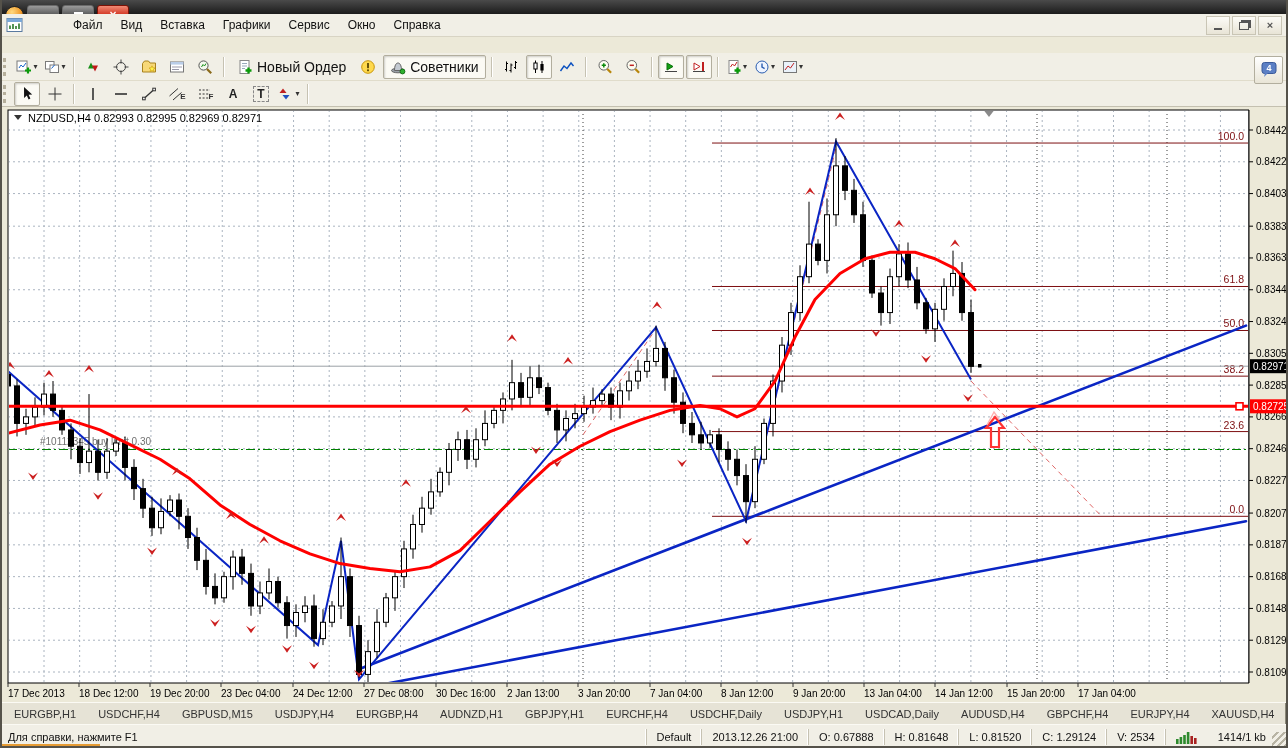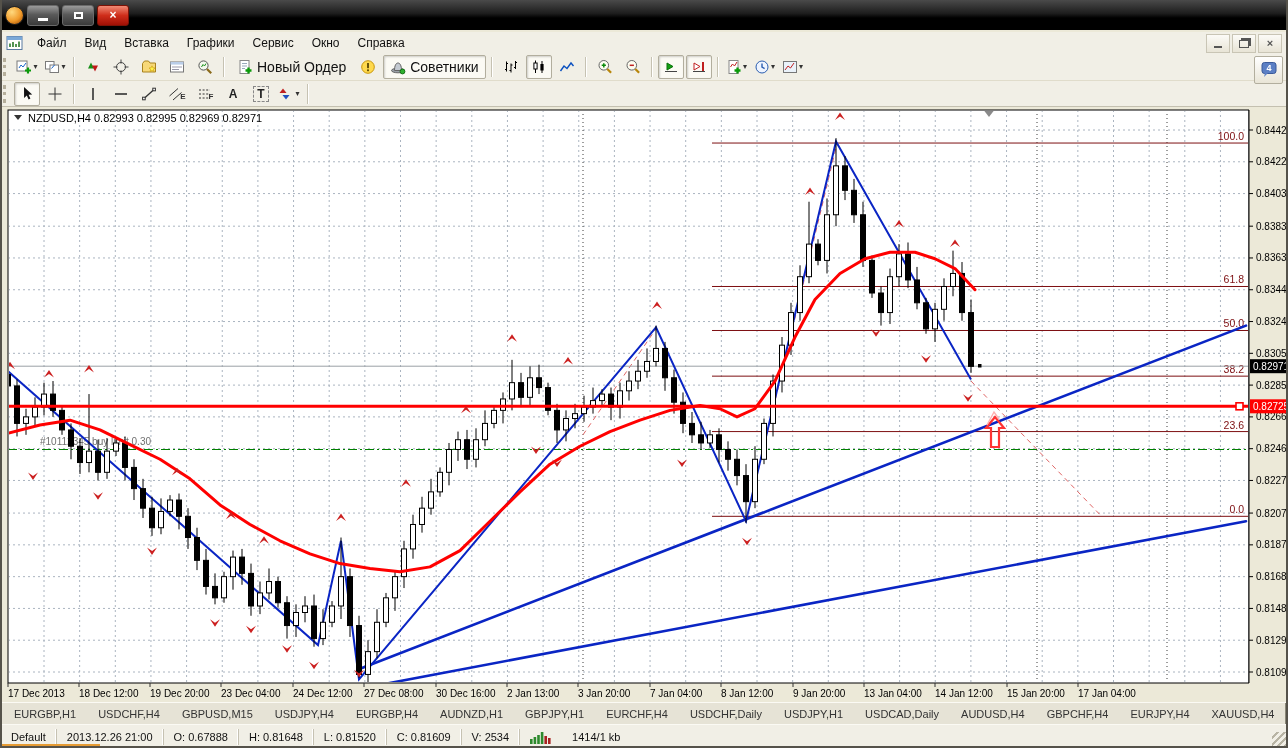--- a/index.html
+++ b/index.html
@@ -13,22 +13,22 @@
   .logo{width:17px;height:17px;border-radius:50%;flex:0 0 auto;
     background:radial-gradient(circle at 35% 30%,#ffd97e,#f09a2a 55%,#a35208 90%);border:1px solid #222;}
   .titlebar .title{color:#fff;font-weight:bold;font-size:12px;margin-left:7px;flex:1;white-space:nowrap;overflow:hidden;}
   .winbtn{width:30px;height:19px;margin-left:3px;border-radius:3px;display:flex;align-items:center;justify-content:center;
     color:#fff;border:1px solid #6a6a6a;background:linear-gradient(#9a9a9a,#5a5a5a 45%,#3a3a3a);font-size:12px;font-weight:bold;flex:0 0 auto;}
   .winbtn.close{background:linear-gradient(#f08a74,#cf2d1a 50%,#a01005);border-color:#7c1206;}
   .g-min{width:10px;height:3px;background:#fff;margin-top:8px;}
   .g-max{width:9px;height:7px;border:2px solid #fff;box-sizing:border-box;}
 
   
-  .menubar{position:absolute;left:0;top:32px;width:100%;height:23px;box-sizing:border-box;background:#f1efe6;
-    border-bottom:1px solid #d8d4c4;display:flex;align-items:center;font-size:12px;color:#111;z-index:50;padding-left:4px;}
+  .menubar{position:absolute;left:0;top:14px;width:100%;height:23px;box-sizing:border-box;background:#f1efe6;
+    border-bottom:1px solid #d8d4c4;display:flex;align-items:center;font-size:12px;color:#111;z-index:50;padding-left:4px;gap:36px;}
   .menuicon{width:18px;height:16px;margin:0 4px 0 2px;}
   .menu-item{padding:3px 9px;cursor:default;}
   .mdi{margin-left:auto;display:flex;margin-right:6px;}
   .mdibtn{width:22px;height:17px;display:flex;align-items:center;justify-content:center;color:#555;margin-left:2px;
     border:1px solid #c9c5b5;background:linear-gradient(#fcfbf7,#e8e4d6);font-size:11px;font-weight:bold;}
   .g-mdimin{width:8px;height:2px;background:#555;margin-top:7px;}
   .g-mdirest{width:8px;height:6px;border:1px solid #555;box-shadow:2px -2px 0 -0px #555;margin-top:2px;}
 
   
   .toolbar{position:absolute;left:0;width:100%;box-sizing:border-box;background:#f1efe6;display:flex;align-items:center;z-index:50;}
@@ -799,26 +799,27 @@
     <span class="tab">GBPCHF,H4</span>
     <span class="tabdiv"></span>
     <span class="tab">EURJPY,H4</span>
     <span class="tabdiv"></span>
     <span class="tab">XAUUSD,H4</span>
     <span class="tabdiv"></span>
     <span class="tab active">NZDUSD,H4</span>
   </div>
 
 <div id="statusbar">
+  <span class="sseg" id="status-help">Для справки, нажмите F1</span>
   <span class="sseg">Default</span>
   <span class="sseg">2013.12.26 21:00</span>
   <span class="sseg">O: 0.67888</span>
   <span class="sseg">H: 0.81648</span>
   <span class="sseg">L: 0.81520</span>
-  <span class="sseg">C: 0.81609</span>
+  <span class="sseg">C: 1.29124</span>
   <span class="sseg">V: 2534</span>
   <span class="sseg">
     <svg width="22" height="14" viewBox="0 0 22 14">
       <rect x="0" y="9" width="2.6" height="5" fill="#2d8a2d"></rect>
         <rect x="3.6" y="7" width="2.6" height="7" fill="#2d8a2d"></rect>
       <rect x="7.2" y="5" width="2.6" height="9" fill="#2d8a2d"></rect>
         <rect x="10.8" y="2" width="2.6" height="12" fill="#2d8a2d"></rect>
       <rect x="14.4" y="6" width="2.6" height="8" fill="#a82222"></rect>
         <rect x="18" y="8" width="2.6" height="6" fill="#a82222"></rect>
     </svg>

